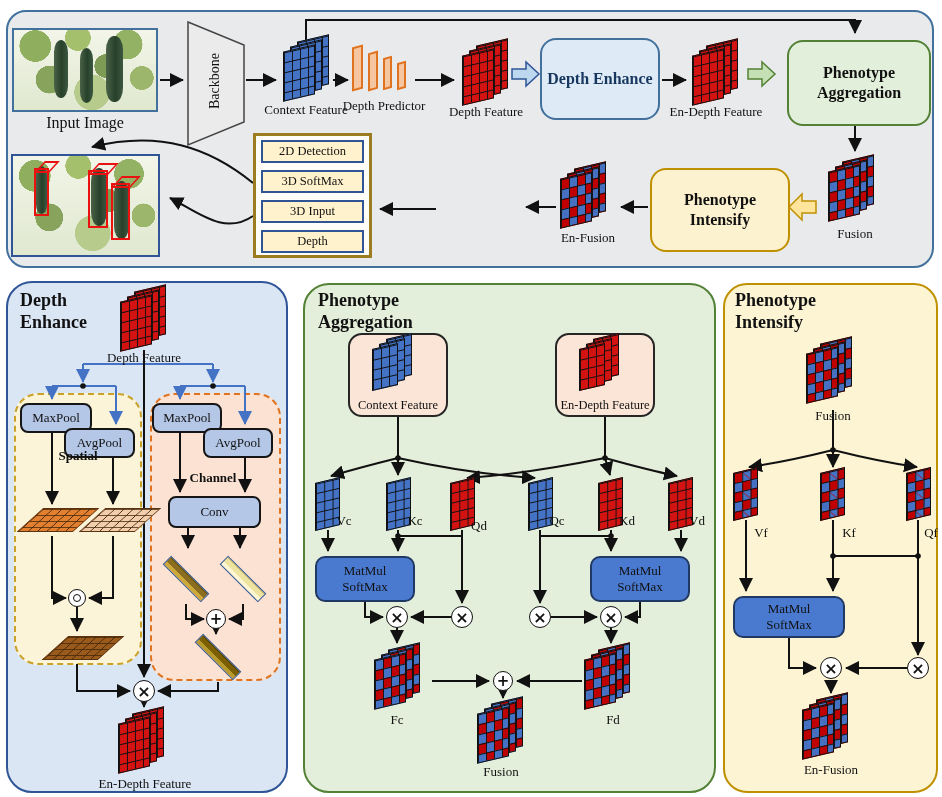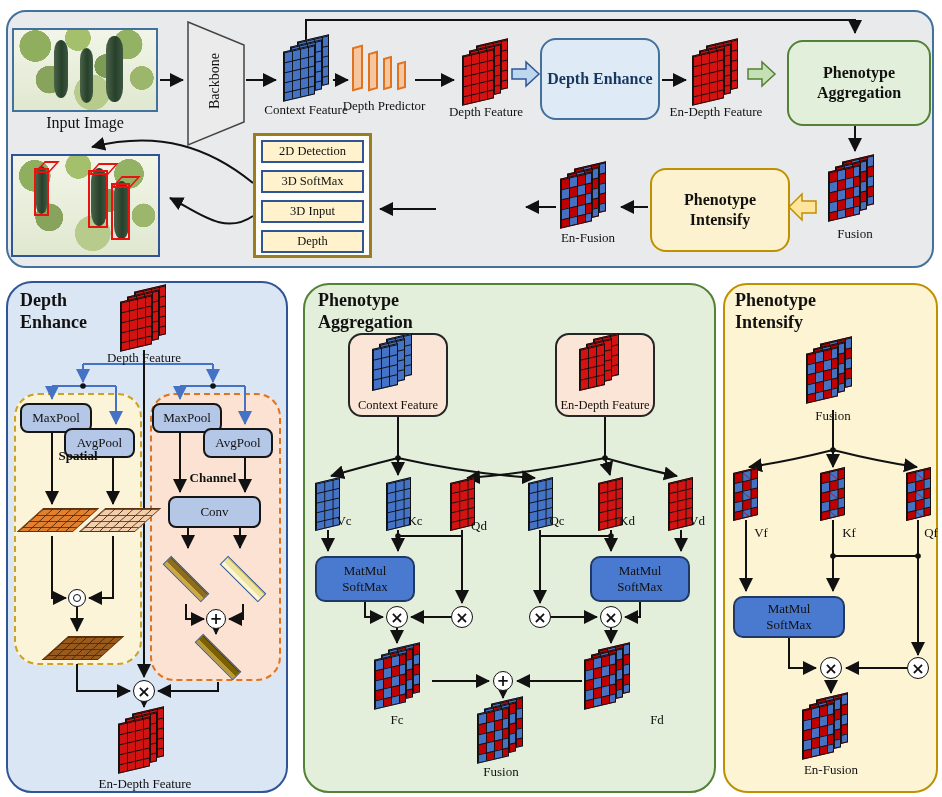--- a/index.html
+++ b/index.html
@@ -383,21 +383,21 @@
       <i></i>
       <i></i>
       <i></i>
     </div>
   <div class="lb" style="left:384px;top:712px;width:26px;">Fc</div>
   <div class="fm mixr" style="left:584px;top:646px;width:48px;height:62px;">
       <i></i>
       <i></i>
       <i></i>
     </div>
-  <div class="lb" style="left:600px;top:712px;width:26px;margin-left:44px;">Fd</div>
+  <div class="lb" style="left:600px;top:712px;width:26px;">Fd</div>
 
   <div class="op p" style="left:493px;top:671px;">+</div>
 
   <div class="fm mixb" style="left:477px;top:700px;width:48px;height:62px;">
       <i></i>
       <i></i>
       <i></i>
     </div>
   <div class="lb" style="left:466px;top:764px;width:70px;">Fusion</div>
 

